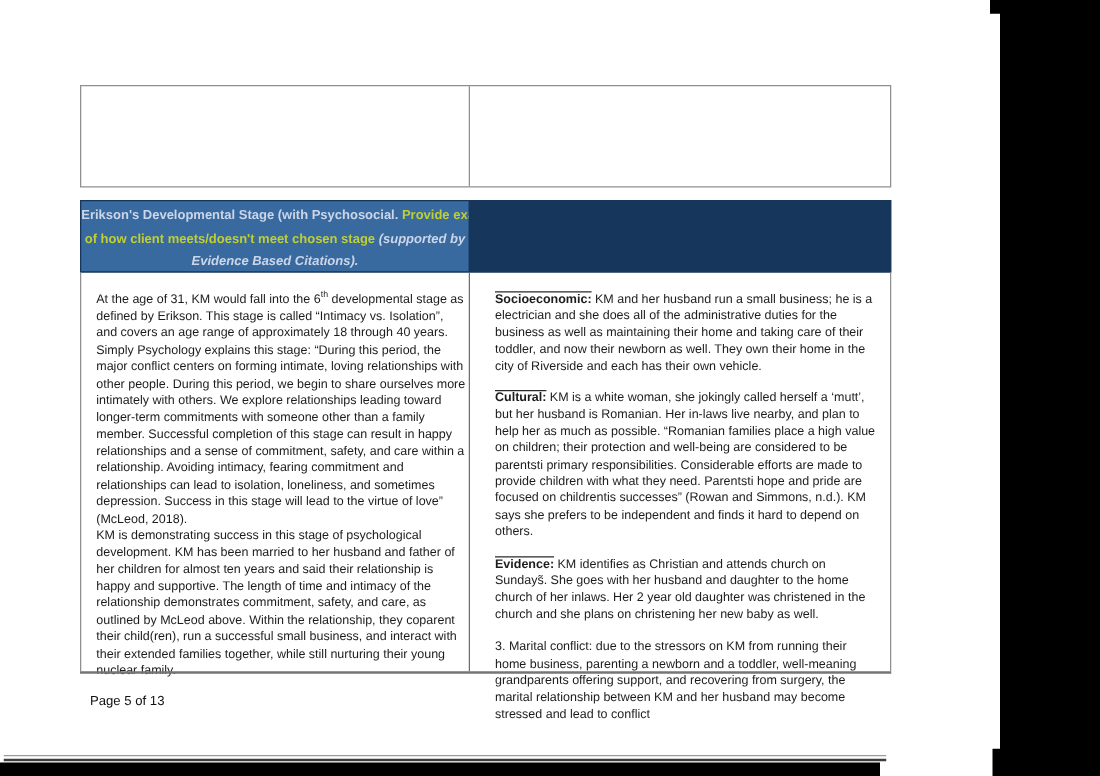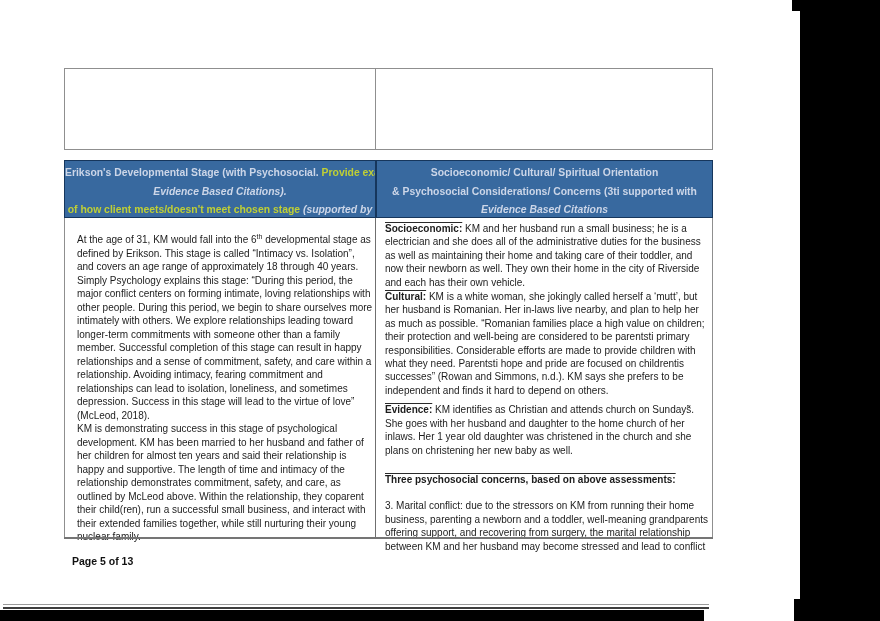--- a/index.html
+++ b/index.html
@@ -45,31 +45,31 @@
   
   .left-text {
     position:absolute; left:77px; top:233px; width:297px;
     font-size:10px; line-height:13.5px; color:#1c1c1c;
   }
   .left-text p { margin:0; }
   .right-text {
     position:absolute; left:384px; top:221px; width:329px;
     font-size:10px; line-height:13.4px; color:#1c1c1c; z-index:4;
   }
-  .right-text p { margin:1px; }
+  .right-text p { margin:12px; }
   .gap-sm { margin-top:6px !important; }
   .gap-md { margin-top:16px !important; }
   .gap-heading { margin-top:13px !important; }
   .sec-label { font-weight:bold; text-decoration:overline; text-decoration-color:#2a2a2a; }
   .concerns-heading { font-weight:bold; text-decoration:overline; text-decoration-color:#2a2a2a; }
   sup.ord { font-size:7px; vertical-align:super; line-height:0; }
 
   .footer {
     position:absolute; left:72px; top:555px;
-    font-size:10.5px; font-weight:bold; color:#111;
+    font-size:10.5px; font-weight:normal; color:#111;
   }
 </style>
 </head>
 <body>
 
 <div class="canvas">
 
   <div class="bezel-right"></div>
   <div class="bezel-right-top"></div>
   <div class="bezel-right-bottom"></div>
@@ -77,45 +77,39 @@
   <div class="edge-line-2"></div>
   <div class="bezel-bottom"></div>
 
   <div class="empty-table">
     <div class="divider"></div>
   </div>
 
   <div class="header-row">
     <div class="header-cell left">
       <div class="hline"><span>Erikson's Developmental Stage (with Psychosocial.</span> <span class="hl-yellow">Provide examples</span></div>
+      <div class="hline"><span class="hl-yellow">of how client meets/doesn't meet chosen stage</span> <span class="hl-italic">(supported by</span></div>
       <div class="hline hl-italic">Evidence Based Citations).</div>
-      <div class="hline"><span class="hl-yellow">of how client meets/doesn't meet chosen stage</span> <span class="hl-italic">(supported by</span></div>
     </div>
     <div class="header-gap"></div>
-    <div class="header-cell right">
-      <div class="hline">Socioeconomic/ Cultural/ Spiritual Orientation</div>
-      <div class="hline">&amp; Psychosocial Considerations/ Concerns (3ti supported with</div>
-      <div class="hline hl-italic">Evidence Based Citations</div>
-    </div>
   </div>
 
   <div class="cb-left"></div>
   <div class="cb-div"></div>
   <div class="cb-right"></div>
 
   <div class="left-text">
     <p><span>At the age of 31, KM would fall into the 6</span><sup class="ord">th</sup><span> developmental stage as defined by Erikson. This stage is called “Intimacy vs. Isolation”, and covers an age range of approximately 18 through 40 years. Simply Psychology explains this stage: “During this period, the major conflict centers on forming intimate, loving relationships with other people. During this period, we begin to share ourselves more intimately with others. We explore relationships leading toward longer-term commitments with someone other than a family member. Successful completion of this stage can result in happy relationships and a sense of commitment, safety, and care within a relationship. Avoiding intimacy, fearing commitment and relationships can lead to isolation, loneliness, and sometimes depression. Success in this stage will lead to the virtue of love” (McLeod, 2018).</span></p>
     <p>KM is demonstrating success in this stage of psychological development. KM has been married to her husband and father of her children for almost ten years and said their relationship is happy and supportive. The length of time and intimacy of the relationship demonstrates commitment, safety, and care, as outlined by McLeod above. Within the relationship, they coparent their child(ren), run a successful small business, and interact with their extended families together, while still nurturing their young nuclear family.</p>
   </div>
 
   <div class="right-text">
     <p><span class="sec-label">Socioeconomic:</span><span> KM and her husband run a small business; he is a electrician and she does all of the administrative duties for the business as well as maintaining their home and taking care of their toddler, and now their newborn as well. They own their home in the city of Riverside and each has their own vehicle.</span></p>
     <p><span class="sec-label">Cultural:</span><span> KM is a white woman, she jokingly called herself a ‘mutt’, but her husband is Romanian. Her in-laws live nearby, and plan to help her as much as possible. “Romanian families place a high value on children; their protection and well-being are considered to be parentsti primary responsibilities. Considerable efforts are made to provide children with what they need. Parentsti hope and pride are focused on childrentis successes” (Rowan and Simmons, n.d.). KM says she prefers to be independent and finds it hard to depend on others.</span></p>
-    <p class="gap-sm"><span class="sec-label">Evidence:</span><span> KM identifies as Christian and attends church on Sundays̃. She goes with her husband and daughter to the home church of her inlaws. Her 1 year old daughter was christened in the church and she plans on christening her new baby as well.</span></p>
-    <p class="gap-md concerns-heading">Three psychosocial concerns, based on above assessments:</p>
+    <p class="gap-sm"><span class="sec-label">Evidence:</span><span> KM identifies as Christian and attends church on Sundays̃. She goes with her husband and daughter to the home church of her inlaws. Her 2 year old daughter was christened in the church and she plans on christening her new baby as well.</span></p>
     <p class="gap-heading">3. Marital conflict: due to the stressors on KM from running their home business, parenting a newborn and a toddler, well-meaning grandparents offering support, and recovering from surgery, the marital relationship between KM and her husband may become stressed and lead to conflict</p>
   </div>
 
   <div class="cb-bottom"></div>
 
   <div class="footer">Page 5 of 13</div>
 
 </div>
 
 </body></html>

